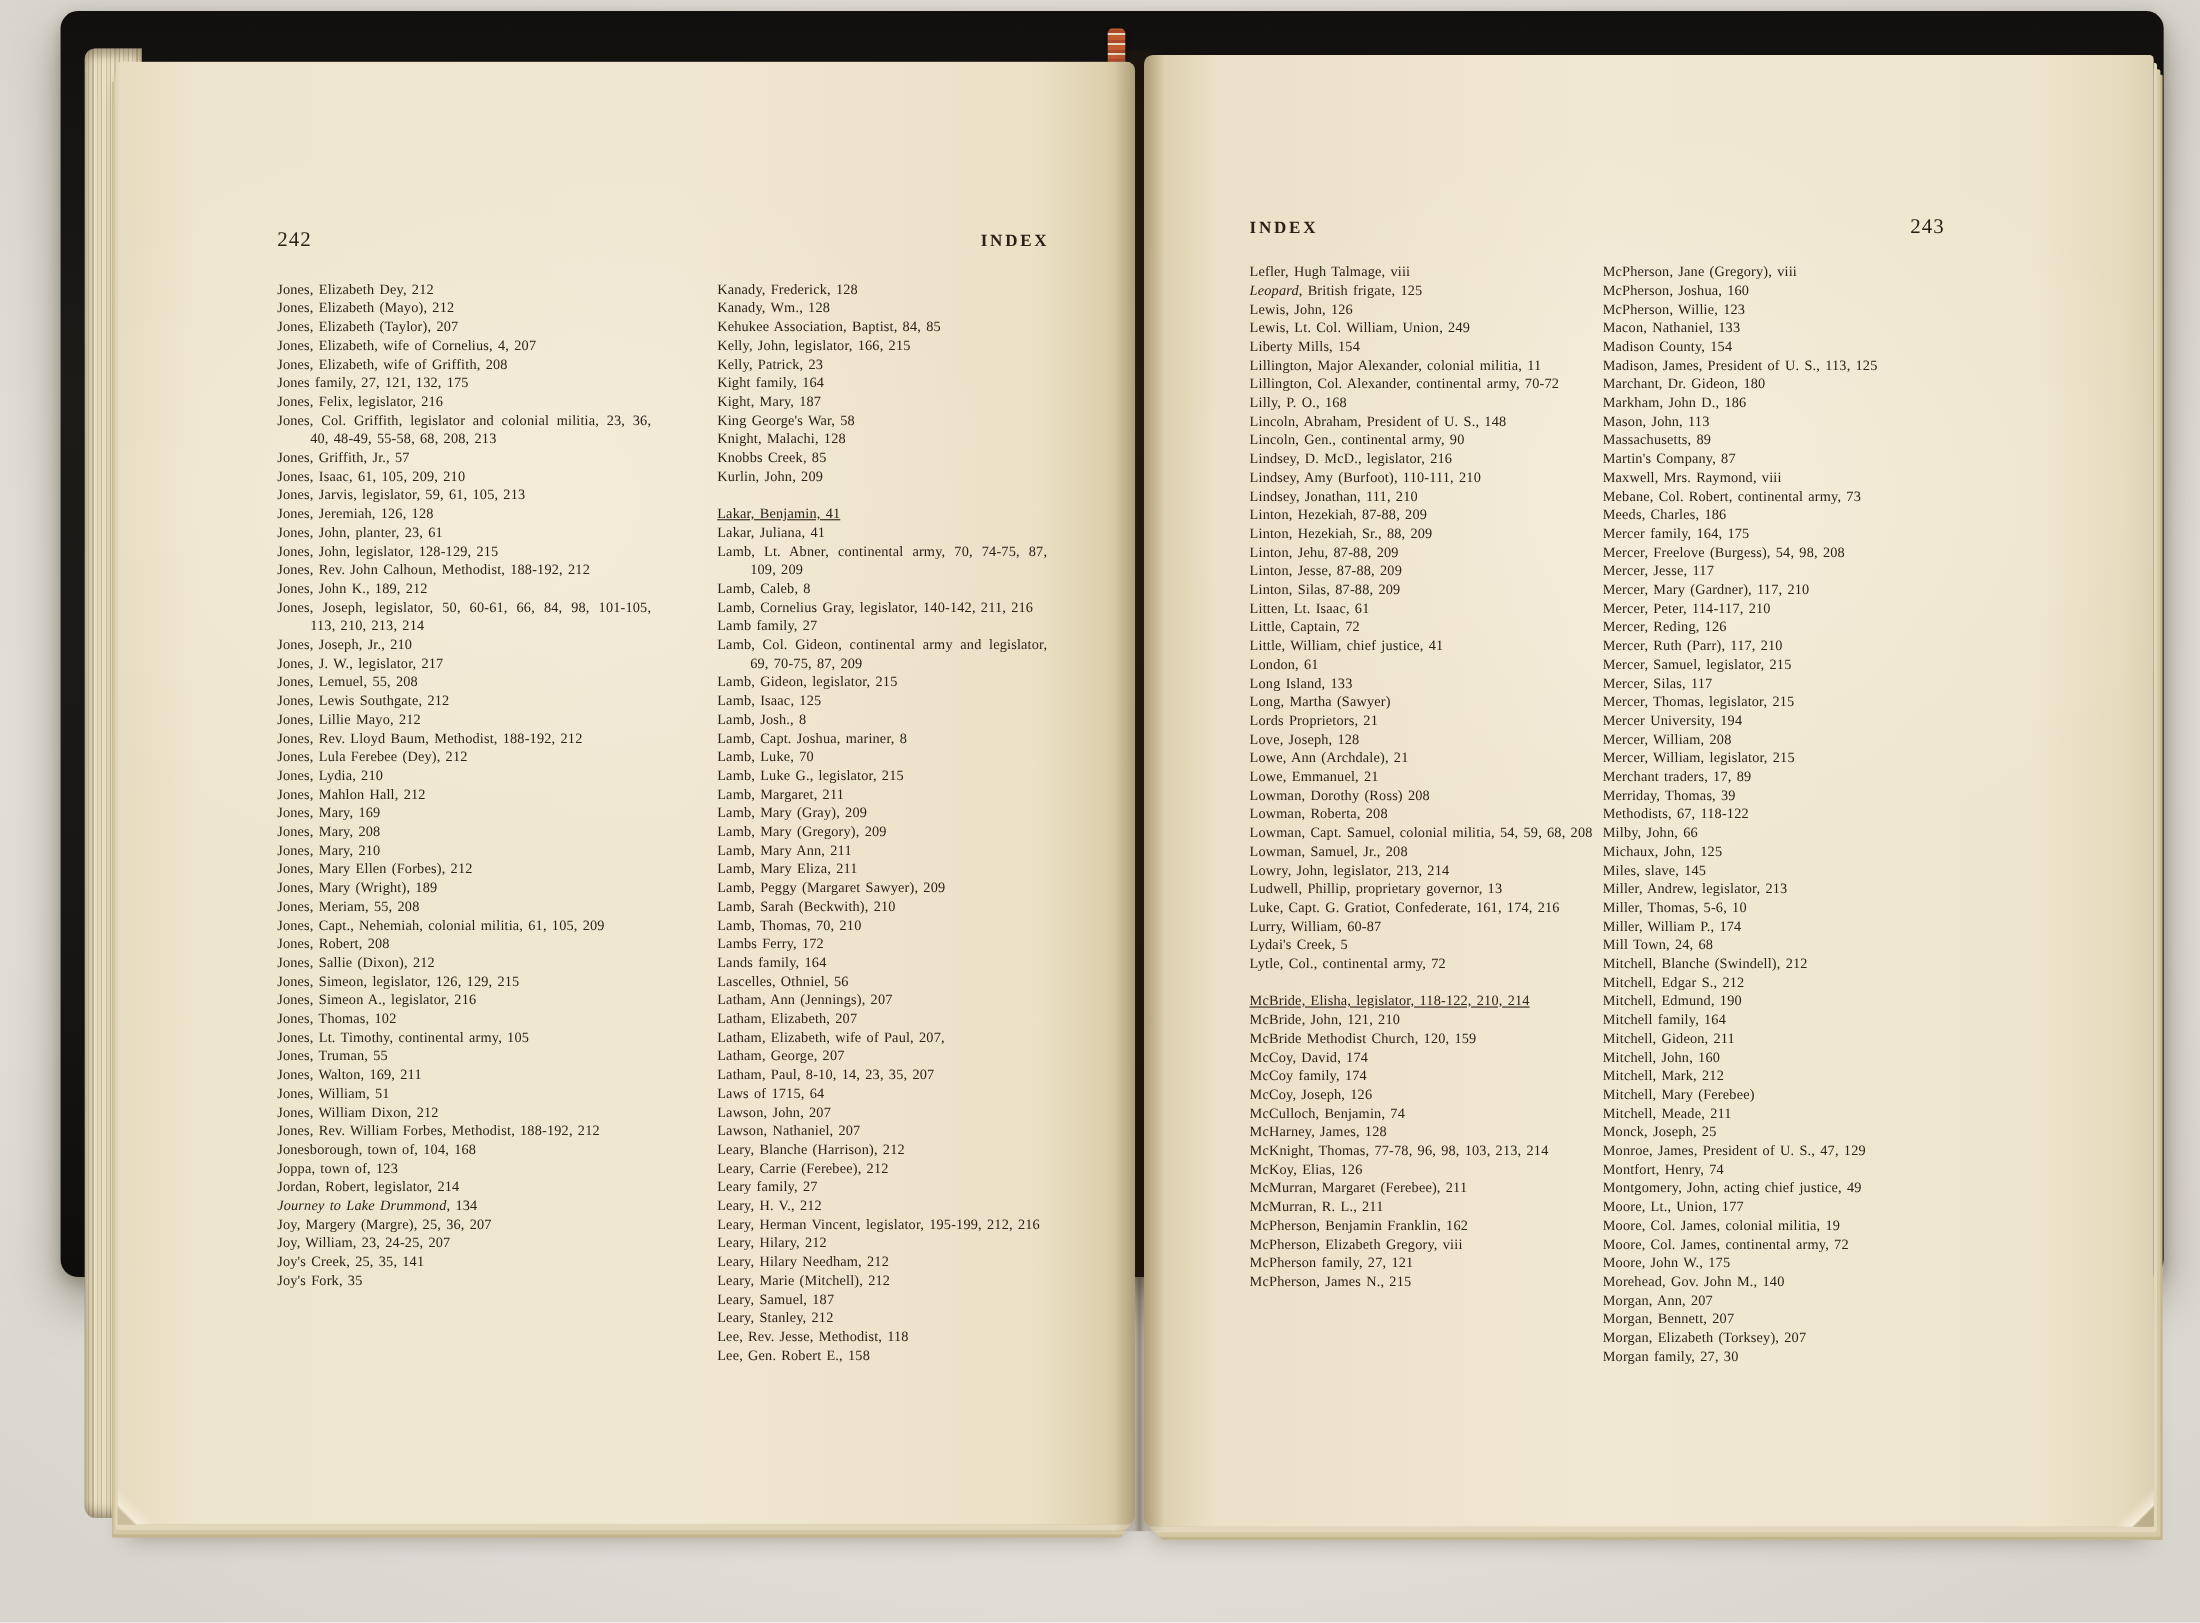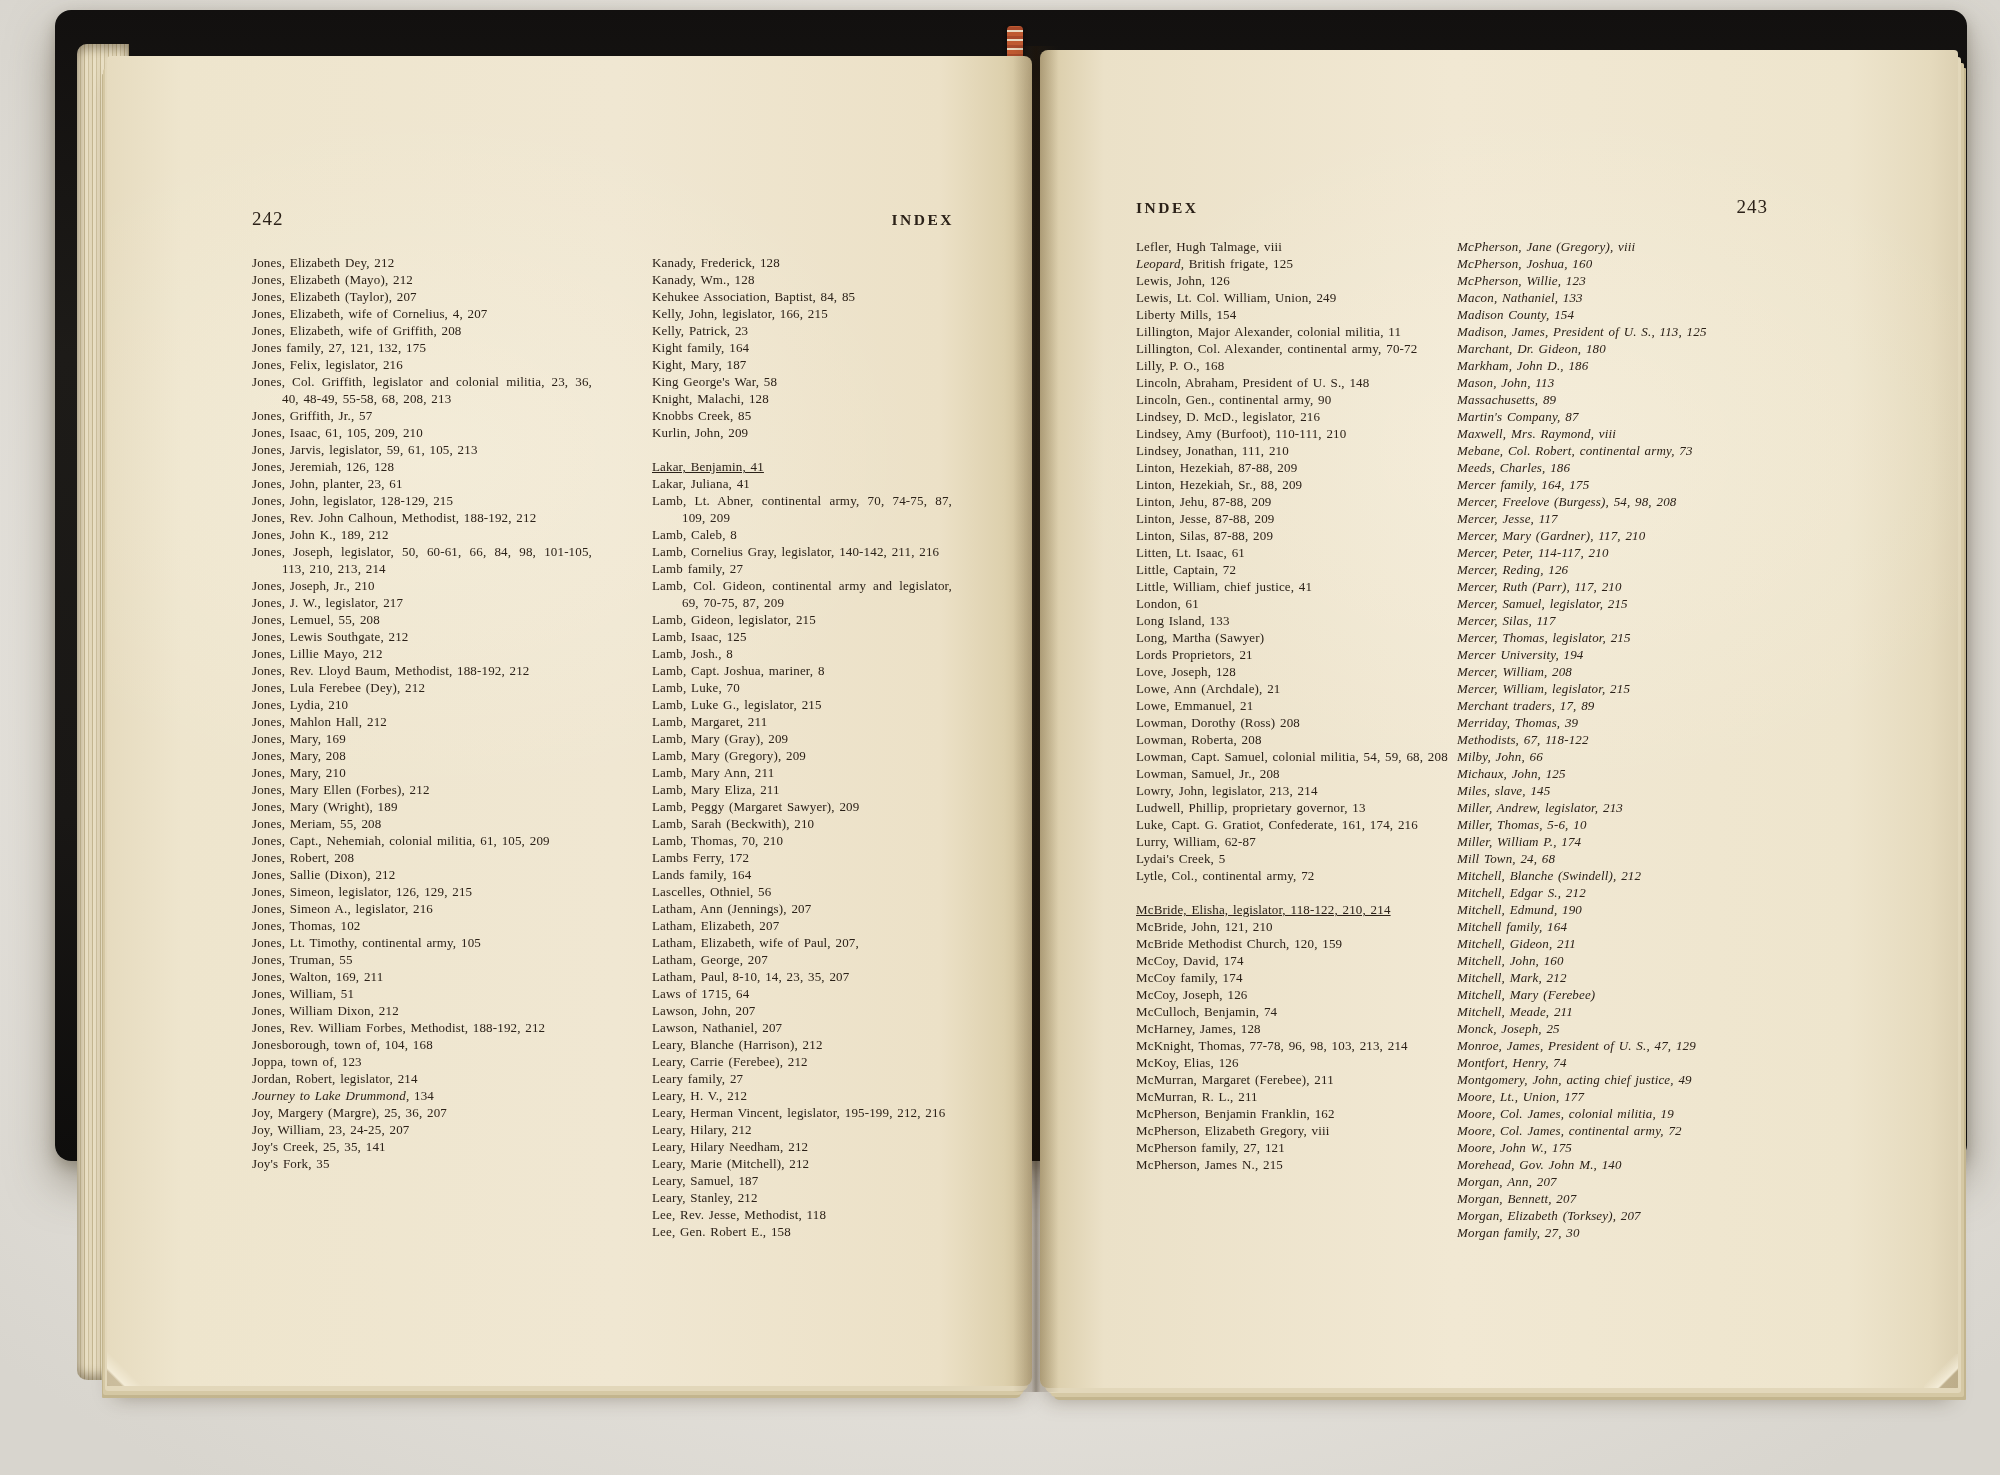--- a/index.html
+++ b/index.html
@@ -40,21 +40,21 @@
   .rh-right{left:96px;right:190px;top:146px;}
   .pagenum{font-size:19px;letter-spacing:1px;}
   .head-title{font-weight:bold;font-size:15.5px;letter-spacing:2.5px;}
   .col{position:absolute;font-size:13px;line-height:17px;word-spacing:.1em;letter-spacing:.012em;}
   .col .entry{padding-left:30px;text-indent:-30px;text-align:justify;}
   .col .entry.gap{margin-top:17px;text-decoration:underline;}
   .col .entry em{font-style:italic;}
   .c1L{left:145px;top:198px;width:340px;}
   .c2L{left:545px;top:198px;width:300px;}
   .c1R{left:96px;top:188px;width:312px;}
-  .c2R{left:417px;top:188px;width:305px;font-style:italic;}
+  .c2R{left:417px;top:188px;width:305px;}
   .corner-curl{position:absolute;width:34px;height:34px;pointer-events:none;}
   .curl-right{right:0;bottom:0;background:linear-gradient(315deg,rgba(150,130,90,.45) 0 26%,rgba(255,250,235,.6) 30%,rgba(0,0,0,0) 55%);}
   .curl-left{left:0;bottom:0;background:linear-gradient(45deg,rgba(150,130,90,.35) 0 22%,rgba(255,250,235,.5) 27%,rgba(0,0,0,0) 52%);}
 </style>
 </head>
 <body>
 
 <div class="photo">
   <div class="book">
     <div class="page-stack-left"></div>
@@ -214,21 +214,21 @@
           <div class="entry">Love, Joseph, 128</div>
           <div class="entry">Lowe, Ann (Archdale), 21</div>
           <div class="entry">Lowe, Emmanuel, 21</div>
           <div class="entry">Lowman, Dorothy (Ross) 208</div>
           <div class="entry">Lowman, Roberta, 208</div>
           <div class="entry">Lowman, Capt. Samuel, colonial militia, 54, 59, 68, 208</div>
           <div class="entry">Lowman, Samuel, Jr., 208</div>
           <div class="entry">Lowry, John, legislator, 213, 214</div>
           <div class="entry">Ludwell, Phillip, proprietary governor, 13</div>
           <div class="entry">Luke, Capt. G. Gratiot, Confederate, 161, 174, 216</div>
-          <div class="entry">Lurry, William, 62-87</div>
+          <div class="entry">Lurry, William, 60-87</div>
           <div class="entry">Lydai's Creek, 5</div>
           <div class="entry">Lytle, Col., continental army, 72</div>
           <div class="entry gap">McBride, Elisha, legislator, 118-122, 210, 214</div>
           <div class="entry">McBride, John, 121, 210</div>
           <div class="entry">McBride Methodist Church, 120, 159</div>
           <div class="entry">McCoy, David, 174</div>
           <div class="entry">McCoy family, 174</div>
           <div class="entry">McCoy, Joseph, 126</div>
           <div class="entry">McCulloch, Benjamin, 74</div>
           <div class="entry">McHarney, James, 128</div>

